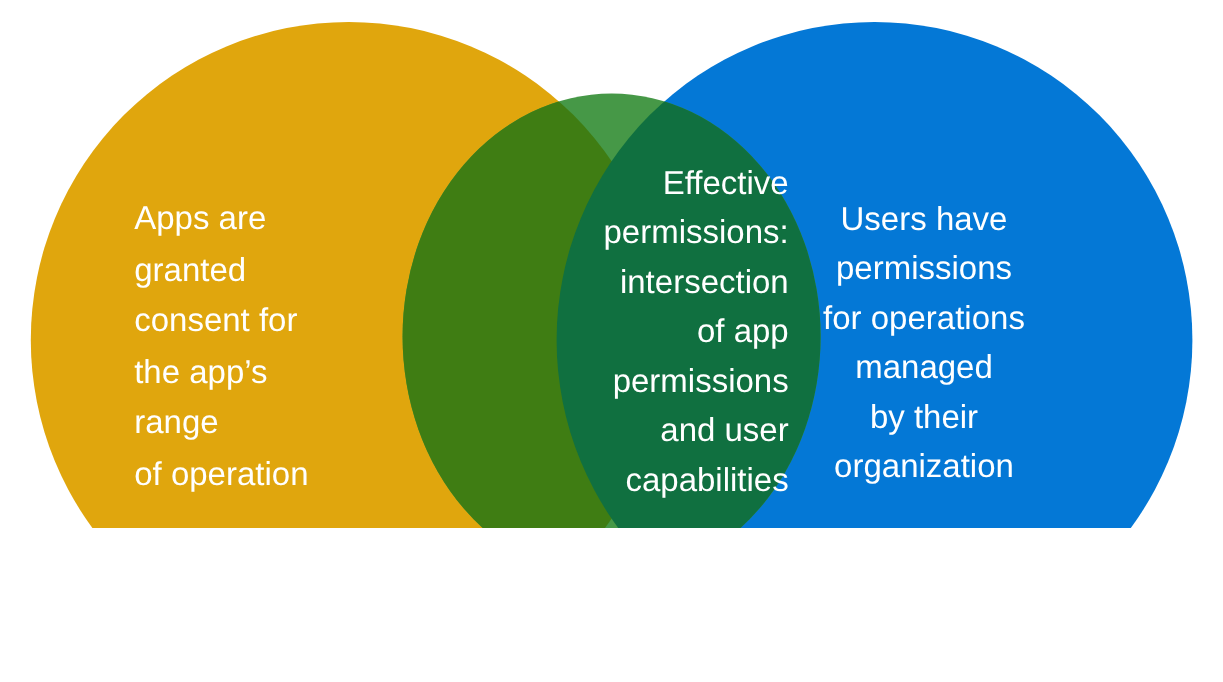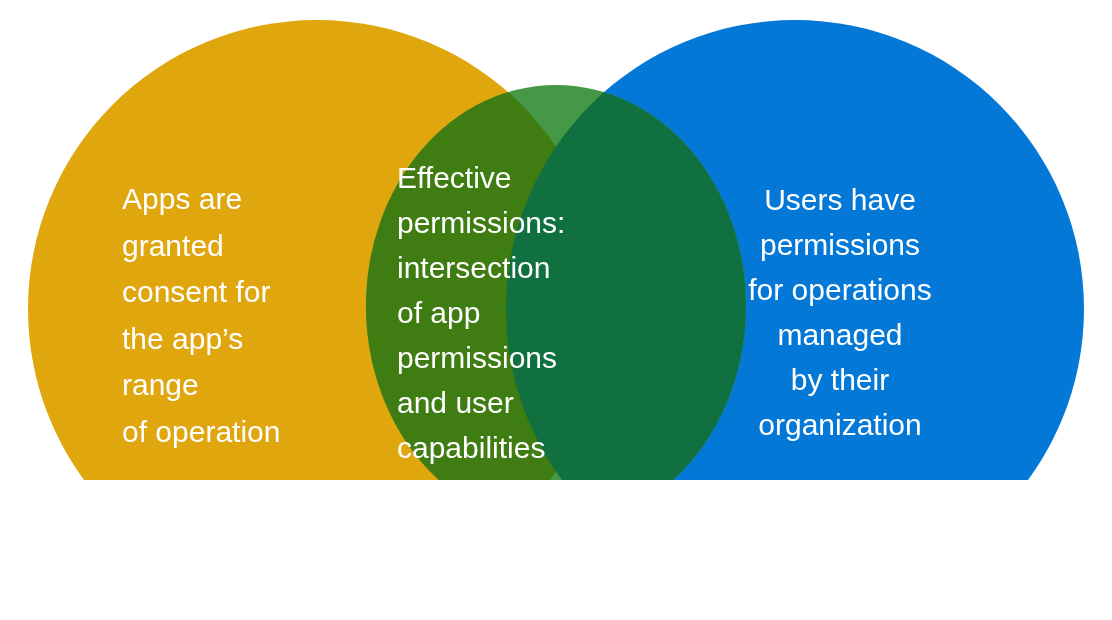--- a/index.html
+++ b/index.html
@@ -29,24 +29,24 @@
   }
   .label-left {
     left: 122px;
     top: 176px;
     width: 290px;
     line-height: 46.5px;
     text-align: left;
   }
   .label-center {
     left: 397px;
-    top: 155px;
+    top: 144px;
     width: 320px;
     line-height: 45px;
-    text-align: left;
+    text-align: right;
   }
   .label-right {
     right: 122px;
     top: 177px;
     width: 300px;
     line-height: 45px;
     text-align: center;
   }
 </style>
 </head>

